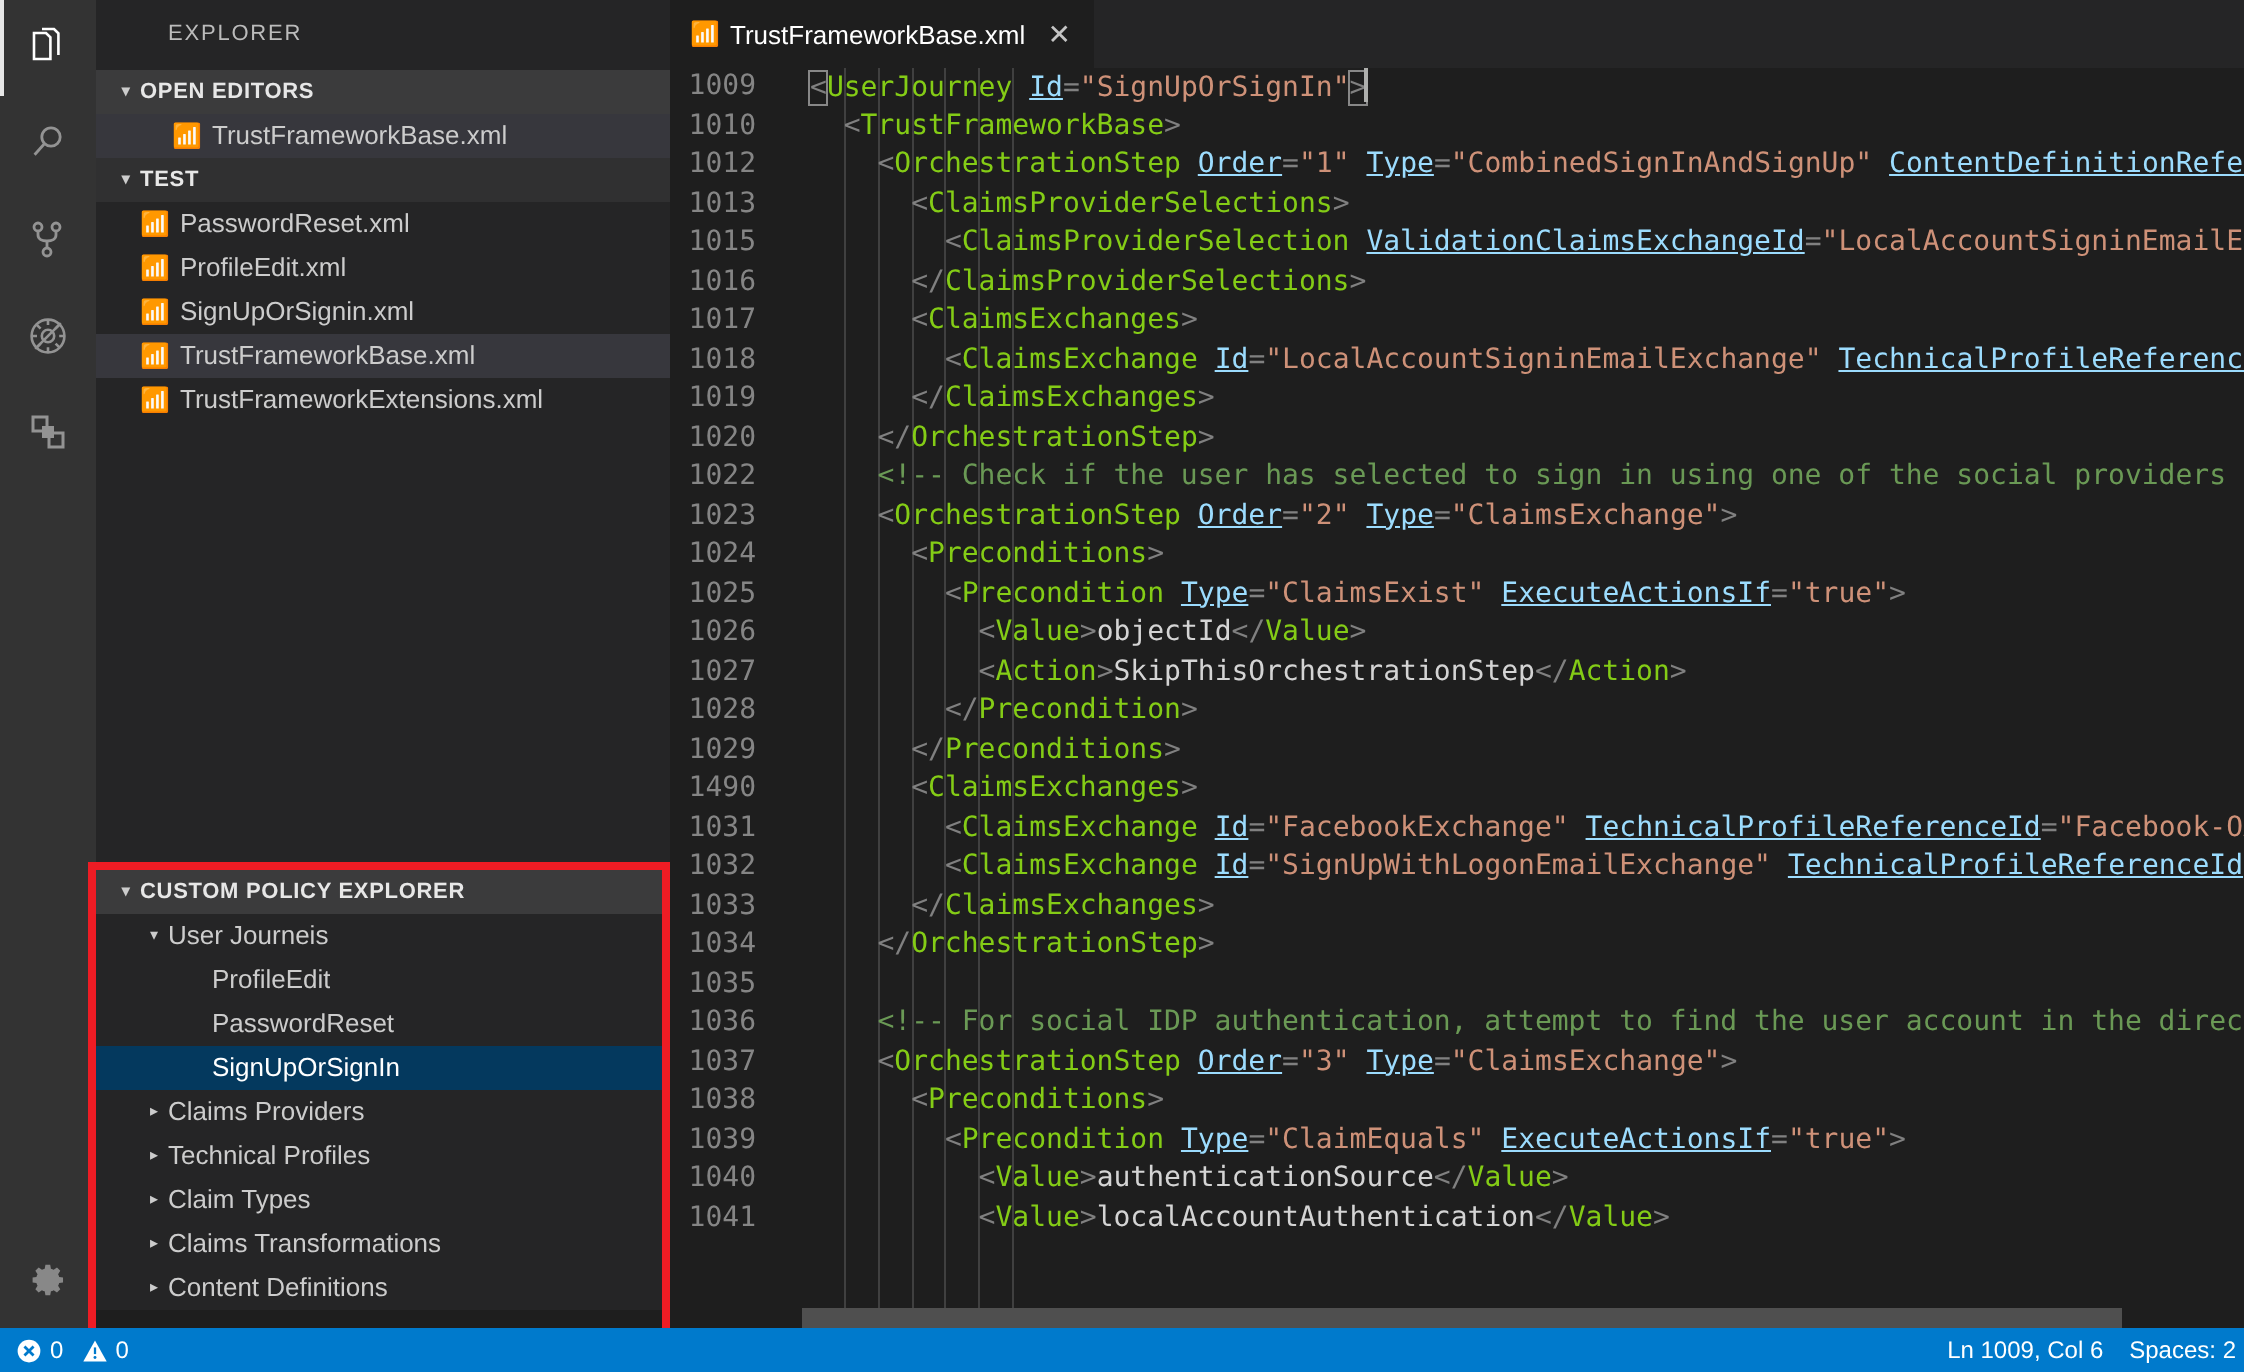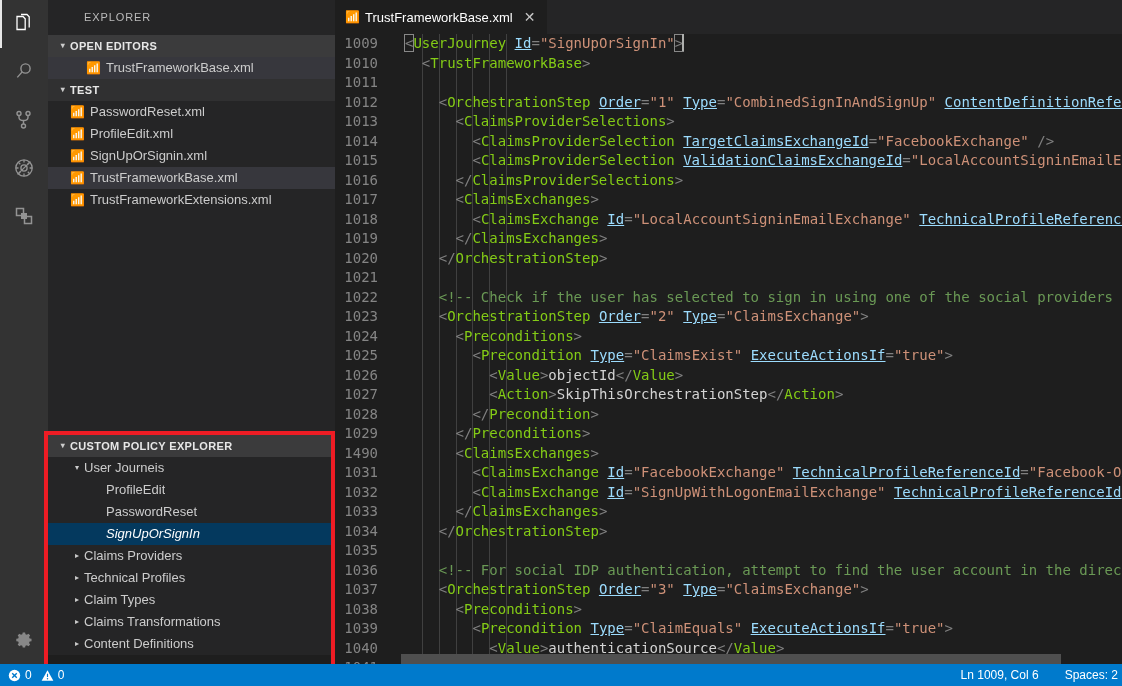--- a/index.html
+++ b/index.html
@@ -58,21 +58,21 @@
     width: 14px; display: inline-block; text-align: center;
     font-size: 8px; color: #cccccc; line-height: 22px;
   }
   .tree-row {
     height: 22px; line-height: 22px;
     display: flex; align-items: center;
     font-size: 13px; color: #cccccc;
     white-space: nowrap;
   }
   .tree-row.selected-soft { background: #37373d; }
-  .tree-row.selected-hard { background: #04395e; color: #ffffff; font-style: italic; }
+  .tree-row.selected-hard { background: #04395e; color: #ffffff; }
   .xml-icon {
     color: #e37933; font-size: 12px; margin-right: 6px;
     display: inline-block; width: 14px; text-align: center; line-height: 1;
   }
   .row-label { overflow: hidden; text-overflow: ellipsis; }
 
   
   #explorer-sections { flex: 1 1 auto; position: relative; }
   #cpe-wrap {
     position: absolute; left: -4px; top: 396px;
@@ -158,21 +158,21 @@
   }
 
   
   #status-bar {
     position: absolute; left: 0; bottom: 0; width: 1122px; height: 22px;
     background: #007acc; color: #ffffff;
     display: flex; align-items: center;
     font-size: 12px;
   }
   .sb-left { display: flex; align-items: center; padding-left: 8px; gap: 4px; }
-  .sb-right { margin-left: auto; display: flex; align-items: center; gap: 26px; padding-right: 4px; }
+  .sb-right { margin-left: auto; display: flex; align-items: center; gap: 13px; padding-right: 4px; }
   .sb-item { display: flex; align-items: center; gap: 4px; white-space: nowrap; }
   .sb-icon { display: inline-flex; align-items: center; }
 </style>
 </head>
 <body>
 
 <div id="app">
 
   <div id="activity-bar">
     <div class="act-item active" style="position:relative;">
@@ -320,31 +320,28 @@
           <div class="guide" style="left: 86.84px; top: 0px; height: 620px;"></div>
           <div class="guide" style="left: 103.68px; top: 0px; height: 620px;"></div>
           <div class="guide" style="left: 120.52px; top: 0px; height: 620px;"></div>
           <div class="guide" style="left: 137.36px; top: 0px; height: 620px;"></div>
           <div class="guide" style="left: 154.2px; top: 0px; height: 620px;"></div>
           <div class="guide" style="left: 171.04px; top: 0px; height: 620px;"></div>
         </div>
       <div id="code-lines">
           <div class="code-line"><span class="ln">1009</span><span class="code-text"><span class="t-punc bracket-hl">&lt;</span><span class="t-tag">UserJourney</span><span class="t-txt"> </span><span class="t-attr">Id</span><span class="t-punc">=</span><span class="t-val">"SignUpOrSignIn"</span><span class="t-punc bracket-hl">&gt;</span><span class="cursor"></span></span></div>
           <div class="code-line"><span class="ln">1010</span><span class="code-text"><span>  </span><span class="t-punc">&lt;</span><span class="t-tag">TrustFrameworkBase</span><span class="t-punc">&gt;</span></span></div>
-          <div class="code-line"><span class="ln">1011</span><span class="code-text"></span></div>
           <div class="code-line"><span class="ln">1012</span><span class="code-text"><span>    </span><span class="t-punc">&lt;</span><span class="t-tag">OrchestrationStep</span><span class="t-txt"> </span><span class="t-attr">Order</span><span class="t-punc">=</span><span class="t-val">"1"</span><span class="t-txt"> </span><span class="t-attr">Type</span><span class="t-punc">=</span><span class="t-val">"CombinedSignInAndSignUp"</span><span class="t-txt"> </span><span class="t-attr">ContentDefinitionReferenc</span></span></div>
           <div class="code-line"><span class="ln">1013</span><span class="code-text"><span>      </span><span class="t-punc">&lt;</span><span class="t-tag">ClaimsProviderSelections</span><span class="t-punc">&gt;</span></span></div>
-          <div class="code-line"><span class="ln">1014</span><span class="code-text"><span>        </span><span class="t-punc">&lt;</span><span class="t-tag">ClaimsProviderSelection</span><span class="t-txt"> </span><span class="t-attr">TargetClaimsExchangeId</span><span class="t-punc">=</span><span class="t-val">"FacebookExchange"</span><span class="t-punc"> /&gt;</span></span></div>
           <div class="code-line"><span class="ln">1015</span><span class="code-text"><span>        </span><span class="t-punc">&lt;</span><span class="t-tag">ClaimsProviderSelection</span><span class="t-txt"> </span><span class="t-attr">ValidationClaimsExchangeId</span><span class="t-punc">=</span><span class="t-val">"LocalAccountSigninEmailExcha</span></span></div>
           <div class="code-line"><span class="ln">1016</span><span class="code-text"><span>      </span><span class="t-punc">&lt;/</span><span class="t-tag">ClaimsProviderSelections</span><span class="t-punc">&gt;</span></span></div>
           <div class="code-line"><span class="ln">1017</span><span class="code-text"><span>      </span><span class="t-punc">&lt;</span><span class="t-tag">ClaimsExchanges</span><span class="t-punc">&gt;</span></span></div>
           <div class="code-line"><span class="ln">1018</span><span class="code-text"><span>        </span><span class="t-punc">&lt;</span><span class="t-tag">ClaimsExchange</span><span class="t-txt"> </span><span class="t-attr">Id</span><span class="t-punc">=</span><span class="t-val">"LocalAccountSigninEmailExchange"</span><span class="t-txt"> </span><span class="t-attr">TechnicalProfileReferenceId</span></span></div>
           <div class="code-line"><span class="ln">1019</span><span class="code-text"><span>      </span><span class="t-punc">&lt;/</span><span class="t-tag">ClaimsExchanges</span><span class="t-punc">&gt;</span></span></div>
           <div class="code-line"><span class="ln">1020</span><span class="code-text"><span>    </span><span class="t-punc">&lt;/</span><span class="t-tag">OrchestrationStep</span><span class="t-punc">&gt;</span></span></div>
-          <div class="code-line"><span class="ln">1021</span><span class="code-text"></span></div>
           <div class="code-line"><span class="ln">1022</span><span class="code-text"><span>    </span><span class="t-com">&lt;!-- Check if the user has selected to sign in using one of the social providers --&gt;</span></span></div>
           <div class="code-line"><span class="ln">1023</span><span class="code-text"><span>    </span><span class="t-punc">&lt;</span><span class="t-tag">OrchestrationStep</span><span class="t-txt"> </span><span class="t-attr">Order</span><span class="t-punc">=</span><span class="t-val">"2"</span><span class="t-txt"> </span><span class="t-attr">Type</span><span class="t-punc">=</span><span class="t-val">"ClaimsExchange"</span><span class="t-punc">&gt;</span></span></div>
           <div class="code-line"><span class="ln">1024</span><span class="code-text"><span>      </span><span class="t-punc">&lt;</span><span class="t-tag">Preconditions</span><span class="t-punc">&gt;</span></span></div>
           <div class="code-line"><span class="ln">1025</span><span class="code-text"><span>        </span><span class="t-punc">&lt;</span><span class="t-tag">Precondition</span><span class="t-txt"> </span><span class="t-attr">Type</span><span class="t-punc">=</span><span class="t-val">"ClaimsExist"</span><span class="t-txt"> </span><span class="t-attr">ExecuteActionsIf</span><span class="t-punc">=</span><span class="t-val">"true"</span><span class="t-punc">&gt;</span></span></div>
           <div class="code-line"><span class="ln">1026</span><span class="code-text"><span>          </span><span class="t-punc">&lt;</span><span class="t-tag">Value</span><span class="t-punc">&gt;</span><span class="t-txt">objectId</span><span class="t-punc">&lt;/</span><span class="t-tag">Value</span><span class="t-punc">&gt;</span></span></div>
           <div class="code-line"><span class="ln">1027</span><span class="code-text"><span>          </span><span class="t-punc">&lt;</span><span class="t-tag">Action</span><span class="t-punc">&gt;</span><span class="t-txt">SkipThisOrchestrationStep</span><span class="t-punc">&lt;/</span><span class="t-tag">Action</span><span class="t-punc">&gt;</span></span></div>
           <div class="code-line"><span class="ln">1028</span><span class="code-text"><span>        </span><span class="t-punc">&lt;/</span><span class="t-tag">Precondition</span><span class="t-punc">&gt;</span></span></div>
           <div class="code-line"><span class="ln">1029</span><span class="code-text"><span>      </span><span class="t-punc">&lt;/</span><span class="t-tag">Preconditions</span><span class="t-punc">&gt;</span></span></div>
           <div class="code-line"><span class="ln">1490</span><span class="code-text"><span>      </span><span class="t-punc">&lt;</span><span class="t-tag">ClaimsExchanges</span><span class="t-punc">&gt;</span></span></div>
           <div class="code-line"><span class="ln">1031</span><span class="code-text"><span>        </span><span class="t-punc">&lt;</span><span class="t-tag">ClaimsExchange</span><span class="t-txt"> </span><span class="t-attr">Id</span><span class="t-punc">=</span><span class="t-val">"FacebookExchange"</span><span class="t-txt"> </span><span class="t-attr">TechnicalProfileReferenceId</span><span class="t-punc">=</span><span class="t-val">"Facebook-OAUTH</span></span></div>

